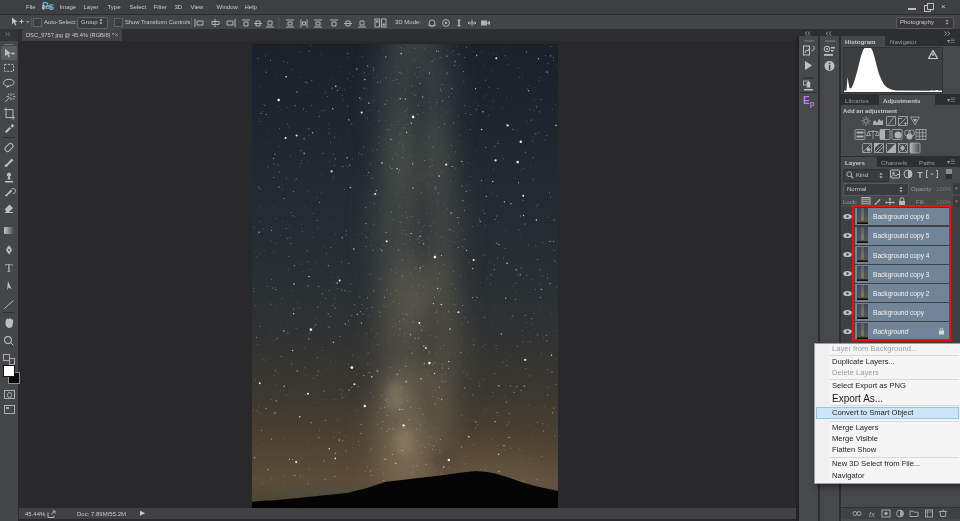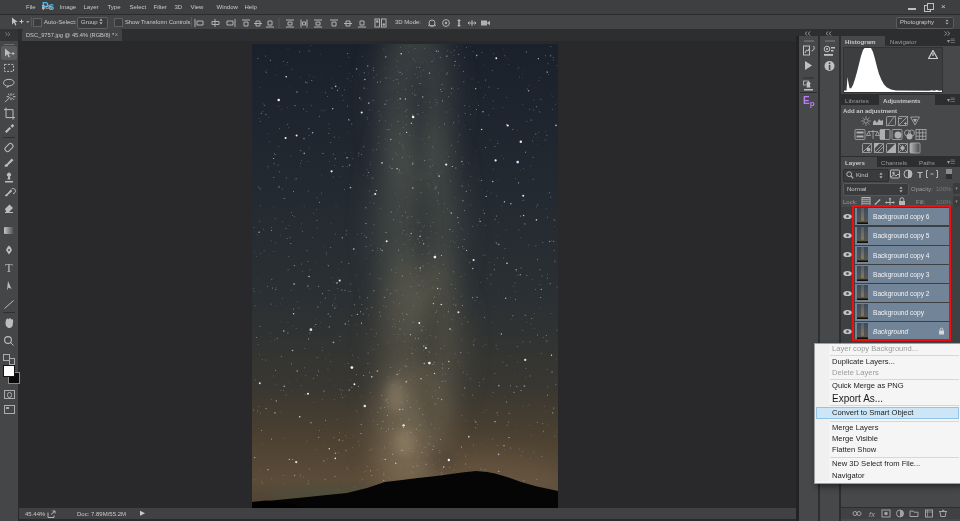--- a/index.html
+++ b/index.html
@@ -1939,26 +1939,26 @@
     <circle cx="900" cy="513.5" r="3.5" fill="none" stroke="#a2a3a5"></circle>
     <path d="M900,510.0 a3.5,3.5 0 0 1 0,7 z" fill="#a2a3a5"></path>
     <path d="M910,516.5 v-5.5 h3 l1,1.2 h4 v4.3 z" fill="none" stroke="#a2a3a5"></path>
     <rect x="925.5" y="510.0" width="7" height="7" fill="none" stroke="#a2a3a5"></rect>
     <path d="M925.5,512.0 h7 M927.5,510.0 v7" stroke="#a2a3a5" stroke-width="0.7"></path>
     <path d="M940,511.5 h6 l-0.7,5 h-4.6 z M939,511.5 h8 M942,510.3 h2 v1.2" fill="none" stroke="#a2a3a5"></path>
   </svg>
 
 <div class="a" style="left:814px;top:343px;width:146px;height:139px;background:#f5f5f5;border:1px solid #9e9e9e;border-right:none;box-shadow:2px 3px 6px rgba(0,0,0,0.45);"></div>
 <div class="a" style="left:815px;top:344px;width:14px;height:137px;background:#f0f0f0;"></div>
-<div class="a" style="left:832px;top:343.9px;font-size:7.6px;color:#9c9c9c;white-space:nowrap;">Layer copy Background...</div>
+<div class="a" style="left:832px;top:343.9px;font-size:7.6px;color:#9c9c9c;white-space:nowrap;">Layer from Background...</div>
 <div class="a" style="left:830px;top:354.8px;width:129px;height:1px;background:#d7d7d7;"></div>
 <div class="a" style="left:832px;top:356.9px;font-size:7.6px;color:#1b1b1b;white-space:nowrap;">Duplicate Layers...</div>
 <div class="a" style="left:832px;top:367.9px;font-size:7.6px;color:#9c9c9c;white-space:nowrap;">Delete Layers</div>
 <div class="a" style="left:830px;top:379px;width:129px;height:1px;background:#d7d7d7;"></div>
-<div class="a" style="left:832px;top:381.4px;font-size:7.6px;color:#1b1b1b;white-space:nowrap;">Quick Merge as PNG</div>
+<div class="a" style="left:832px;top:381.4px;font-size:7.6px;color:#1b1b1b;white-space:nowrap;">Select Export as PNG</div>
 <div class="a" style="left:832px;top:392.9px;font-size:10px;color:#1b1b1b;white-space:nowrap;">Export As...</div>
 <div class="a" style="left:830px;top:405.3px;width:129px;height:1px;background:#d7d7d7;"></div>
 <div class="a" style="left:815.5px;top:407.4px;width:143.5px;height:11.2px;background:#cde6f7;border:1px solid #93c4e8;box-sizing:border-box;"></div>
 <div class="a" style="left:832px;top:408.4px;font-size:7.6px;color:#1b1b1b;white-space:nowrap;">Convert to Smart Object</div>
 <div class="a" style="left:830px;top:420.8px;width:129px;height:1px;background:#d7d7d7;"></div>
 <div class="a" style="left:832px;top:423.4px;font-size:7.6px;color:#1b1b1b;white-space:nowrap;">Merge Layers</div>
 <div class="a" style="left:832px;top:434.4px;font-size:7.6px;color:#1b1b1b;white-space:nowrap;text-align:center;">Merge Visible</div>
 <div class="a" style="left:832px;top:445.4px;font-size:7.6px;color:#1b1b1b;white-space:nowrap;">Flatten Show</div>
 <div class="a" style="left:830px;top:457px;width:129px;height:1px;background:#d7d7d7;"></div>
 <div class="a" style="left:832px;top:459.4px;font-size:7.6px;color:#1b1b1b;white-space:nowrap;">New 3D Select from File...</div>

